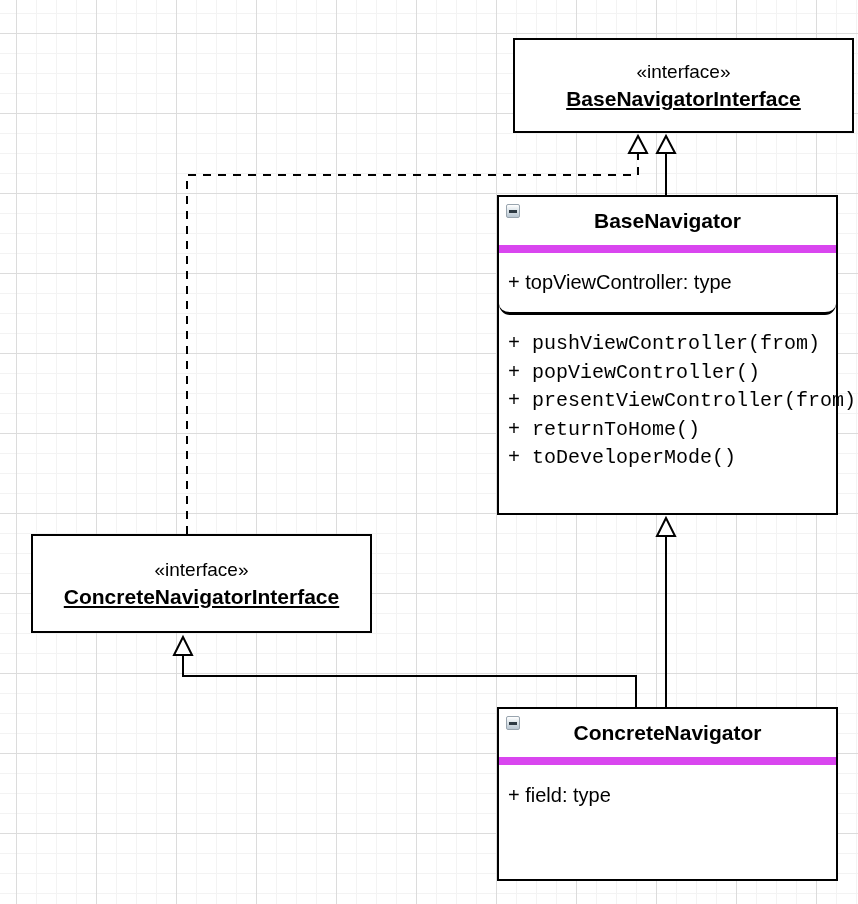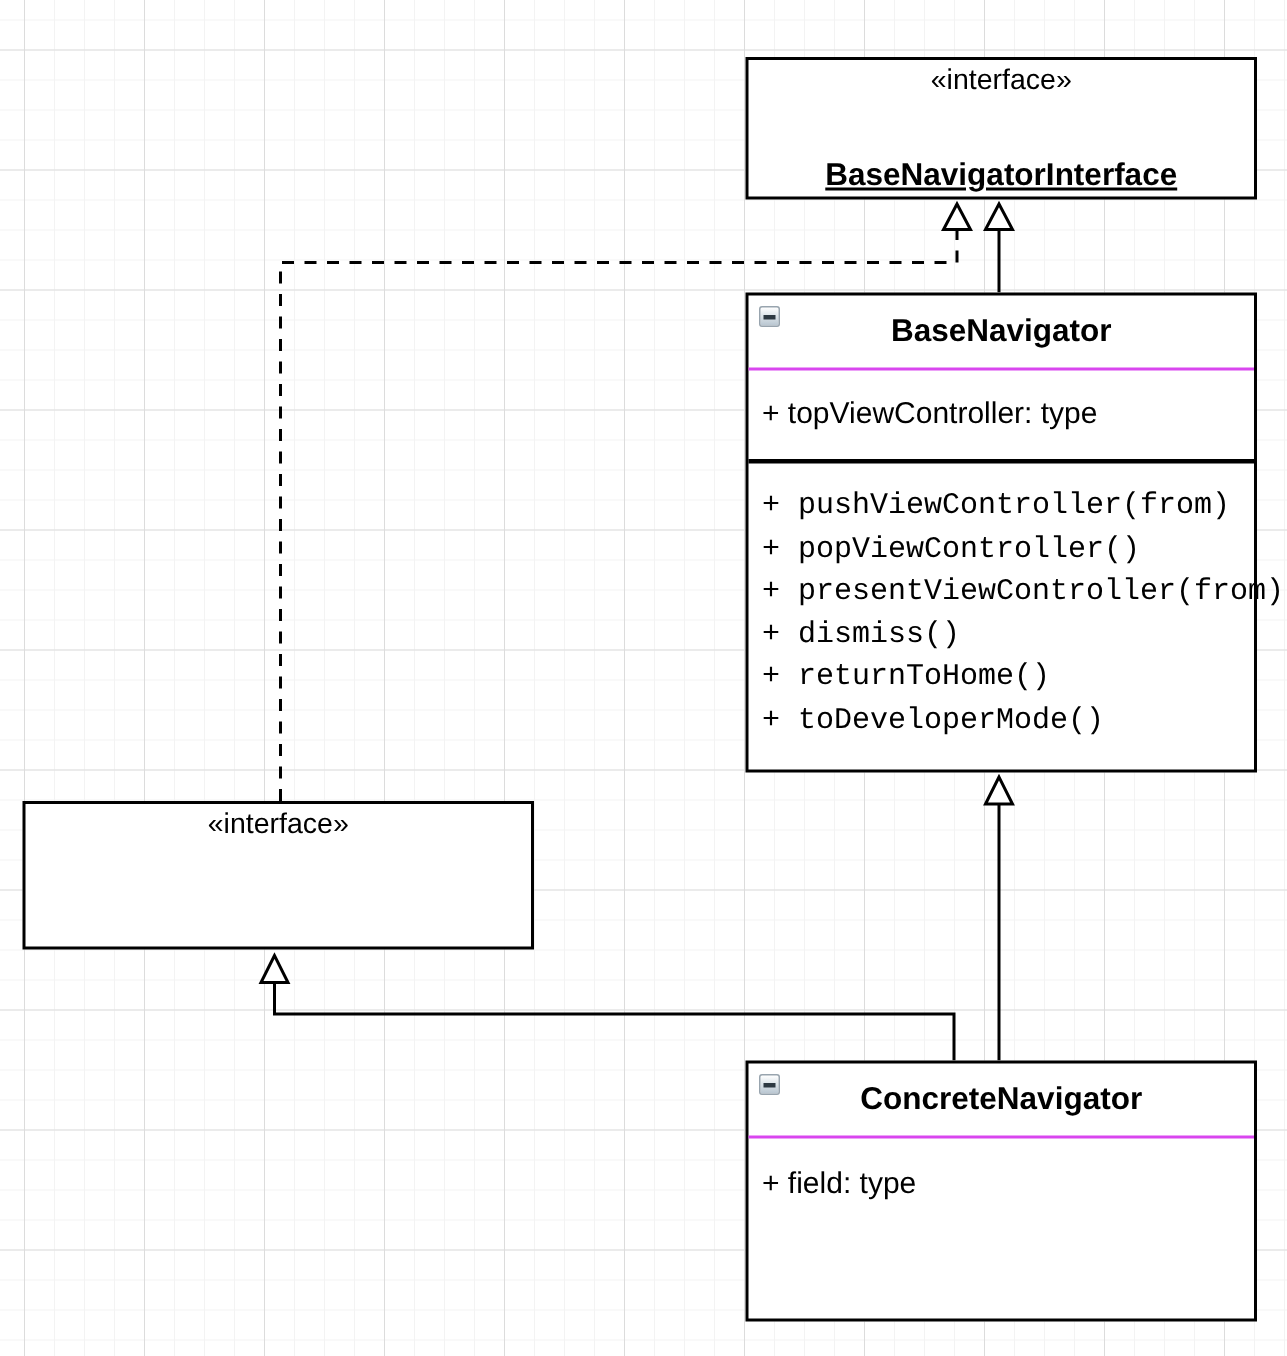--- a/index.html
+++ b/index.html
@@ -42,40 +42,41 @@
   .uml-box {
     position: absolute;
     box-sizing: border-box;
     background: #ffffff;
     border: 2px solid #000;
     display: flex;
     flex-direction: column;
   }
   .interface-box {
     align-items: center;
-    justify-content: space-between;
+    justify-content: center;
     text-align: center;
+    margin-left: 16px;
   }
   .stereotype {
     font-size: 19px;
     line-height: 27px;
     white-space: nowrap;
   }
   .iface-name {
     font-size: 21px;
     font-weight: bold;
     line-height: 28px;
     white-space: nowrap;
     text-decoration: underline;
   }
   .class-header {
     position: relative;
     flex: 0 0 auto;
     height: 48px;
-    border-bottom: 2px solid #d946ef;
+    border-bottom: 8px solid #d946ef;
     display: flex;
     align-items: center;
     justify-content: center;
   }
   .class-title {
     font-size: 21px;
     font-weight: bold;
     white-space: nowrap;
   }
   .collapse-btn {
@@ -94,20 +95,21 @@
     cursor: pointer;
   }
   .minus-glyph {
     width: 8px;
     height: 3px;
     background: #2d3942;
   }
   .section {
     box-sizing: border-box;
     border-bottom: 3px solid #000;
+    border-radius: 11px;
   }
   .section:last-child { border-bottom: none; }
   .single-row {
     display: flex;
     align-items: center;
   }
   .member {
     font-size: 20px;
     line-height: 28.5px;
     padding-left: 9px;
@@ -147,28 +149,28 @@
       </span>
       <span class="class-title">BaseNavigator</span>
     </div>
     <div class="section single-row" style="height:62px;">
       <div class="member">+ topViewController: type</div>
     </div>
     <div class="section methods-list" style="flex:1 1 auto;">
       <div class="member">+ pushViewController(from)</div>
       <div class="member">+ popViewController()</div>
       <div class="member">+ presentViewController(from)</div>
-      <div class="member">+ dismiss()</div>
       <div class="member">+ returnToHome()</div>
       <div class="member">+ toDeveloperMode()</div>
     </div>
   </div>
 
   <div class="uml-box interface-box" style="left:15px; top:534px; width:341px; height:99px;">
     <div class="stereotype">«interface»</div>
+    <div class="iface-name">ConcreteNavigatorInterface</div>
   </div>
 
   <div class="uml-box" style="left:497px; top:707px; width:341px; height:174px;">
     <div class="class-header">
       <span class="collapse-btn">
         <span class="minus-glyph"></span>
       </span>
       <span class="class-title">ConcreteNavigator</span>
     </div>
     <div class="section single-row" style="height:60px;text-align:right;">

